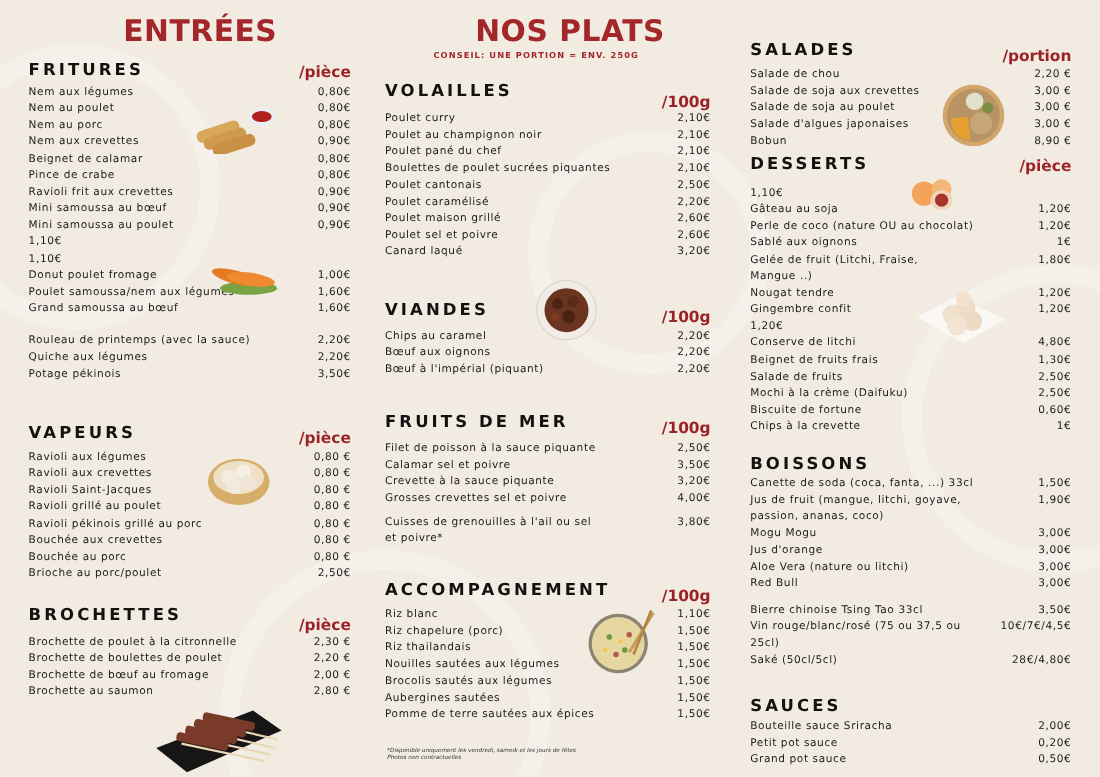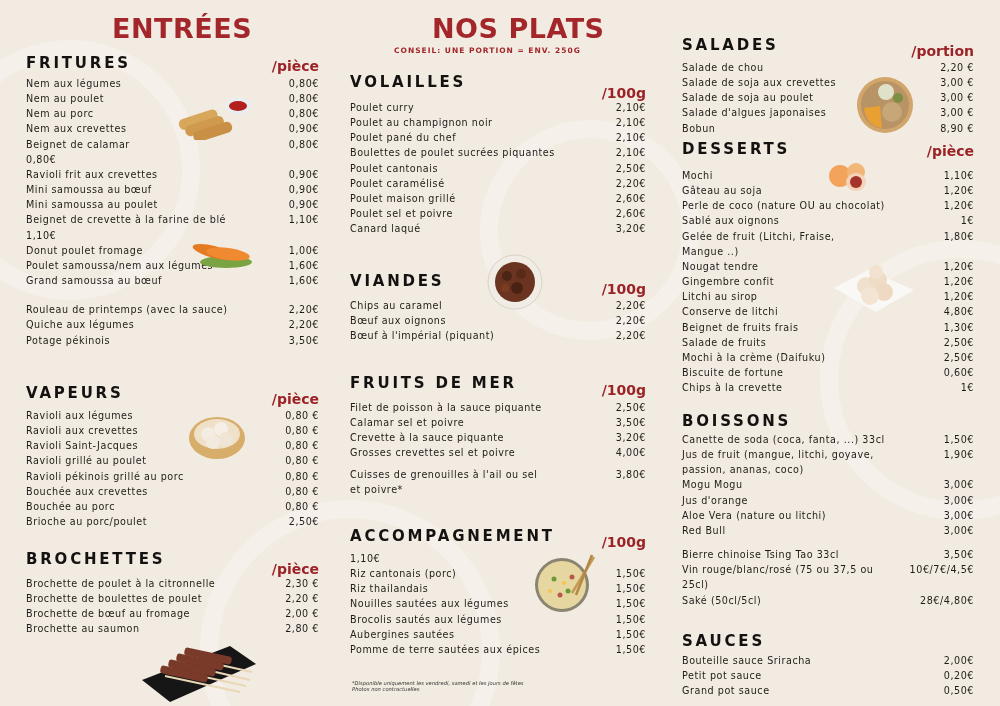--- a/index.html
+++ b/index.html
@@ -81,36 +81,36 @@
         </div>
         <div class="row">
           <span class="name">Nem aux crevettes</span>
           <span class="price">0,90€</span>
         </div>
         <div class="row">
           <span class="name">Beignet de calamar</span>
           <span class="price">0,80€</span>
         </div>
         <div class="row">
+          <span class="name">Pince de crabe</span>
           <span class="price">0,80€</span>
         </div>
         <div class="row">
           <span class="name">Ravioli frit aux crevettes</span>
           <span class="price">0,90€</span>
         </div>
         <div class="row">
           <span class="name">Mini samoussa au bœuf</span>
           <span class="price">0,90€</span>
         </div>
         <div class="row">
           <span class="name">Mini samoussa au poulet</span>
           <span class="price">0,90€</span>
         </div>
         <div class="row">
-          <span class="name">Beignet de crevette à la farine de blé</span>
           <span class="price">1,10€</span>
         </div>
         <div class="row wrap">
           <span class="price">1,10€</span>
         </div>
         <div class="row">
           <span class="name">Donut poulet fromage</span>
           <span class="price">1,00€</span>
         </div>
         <div class="row">
@@ -351,24 +351,25 @@
       </div>
   </div>
 
   <div class="sec" style="top:527px;">
     <div class="sec-head" style="height:24px;">
       <div class="sec-title">ACCOMPAGNEMENT</div>
       <div class="sec-unit" style="top:7px;">/100g</div>
     </div>
     <div>
         <div class="row">
+          <span class="name">Riz blanc</span>
           <span class="price">1,10€</span>
         </div>
         <div class="row">
-          <span class="name">Riz cantonais (porc)</span>
+          <span class="name">Riz chapelure (porc)</span>
           <span class="price">1,50€</span>
         </div>
         <div class="row">
           <span class="name">Riz thailandais</span>
           <span class="price">1,50€</span>
         </div>
         <div class="row">
           <span class="name">Nouilles sautées aux légumes</span>
           <span class="price">1,50€</span>
         </div>
@@ -449,21 +450,20 @@
       </div>
   </div>
 
   <div class="sec" style="top:140px;">
     <div class="sec-head" style="height:28px;">
       <div class="sec-title">DESSERTS</div>
       <div class="sec-unit" style="top:3px;">/pièce</div>
     </div>
     <div>
         <div class="row">
-          <span class="name">Mochi</span>
           <span class="price">1,10€</span>
         </div>
         <div class="row">
           <span class="name">Gâteau au soja</span>
           <span class="price">1,20€</span>
         </div>
         <div class="row">
           <span class="name">Perle de coco (nature OU au chocolat)</span>
           <span class="price">1,20€</span>
         </div>
@@ -477,21 +477,20 @@
         </div>
         <div class="row">
           <span class="name">Nougat tendre</span>
           <span class="price">1,20€</span>
         </div>
         <div class="row">
           <span class="name">Gingembre confit</span>
           <span class="price">1,20€</span>
         </div>
         <div class="row">
-          <span class="name">Litchi au sirop</span>
           <span class="price">1,20€</span>
         </div>
         <div class="row">
           <span class="name">Conserve de litchi</span>
           <span class="price">4,80€</span>
         </div>
         <div class="row">
           <span class="name">Beignet de fruits frais</span>
           <span class="price">1,30€</span>
         </div>

